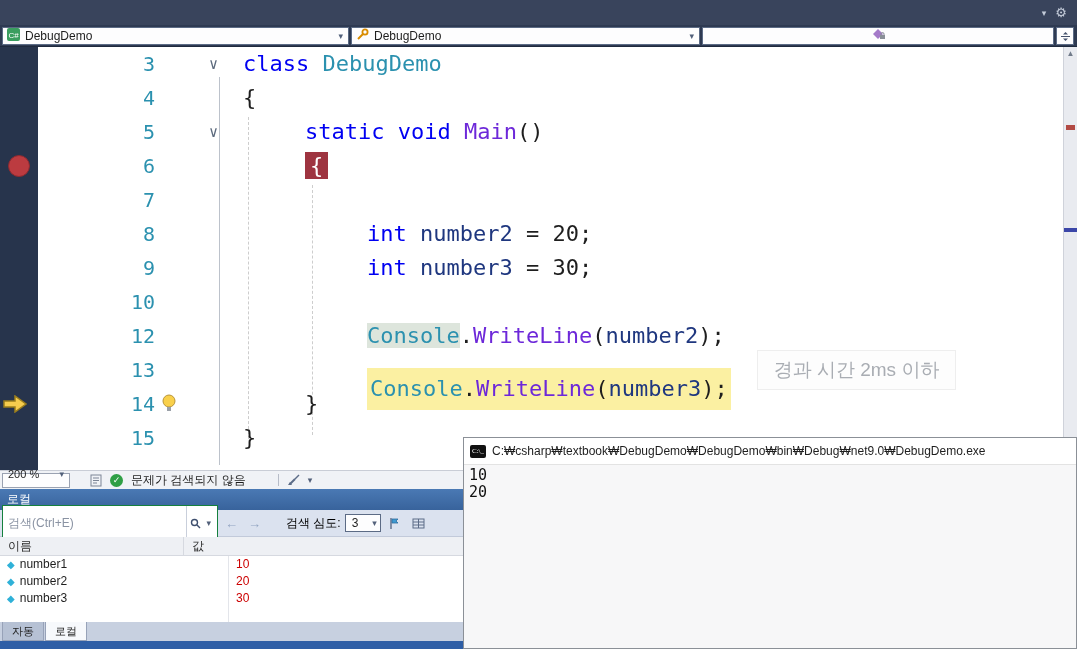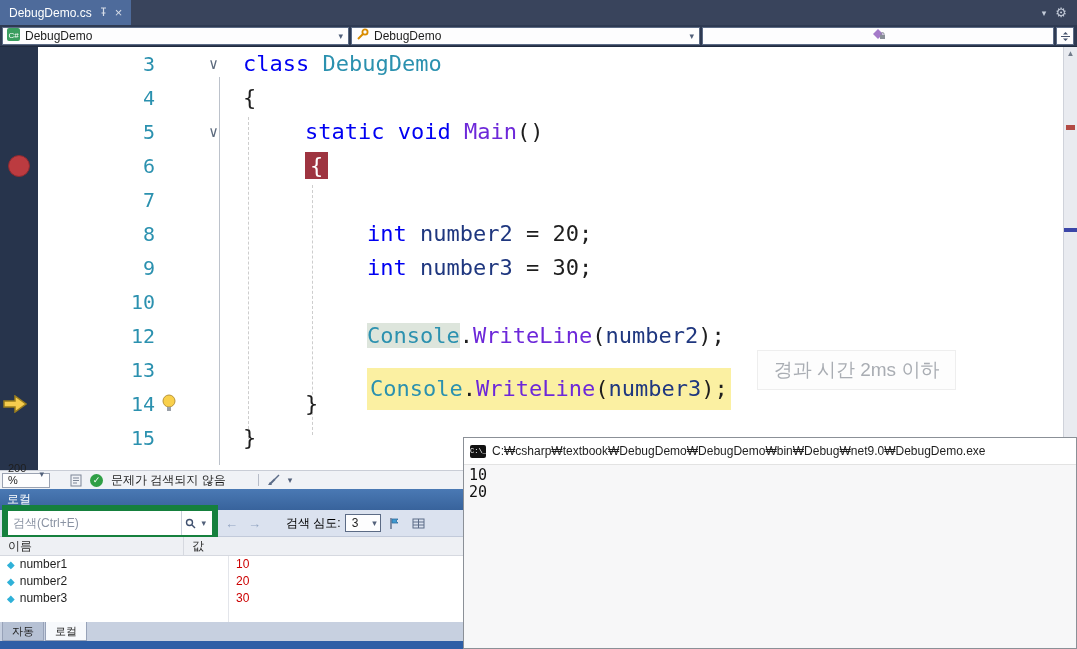--- a/index.html
+++ b/index.html
@@ -53,35 +53,35 @@
   .vscroll{position:absolute;left:1063px;top:47px;width:14px;height:423px;background:#e9ebf0;
            border-left:1px solid #cfd2da;box-sizing:border-box;}
   .sb-up{position:absolute;top:2px;left:0;width:100%;text-align:center;font-size:8px;color:#717b8a;}
   .sb-mark-red{position:absolute;top:78px;left:2px;width:9px;height:5px;background:#b24a44;}
   .sb-mark-blue{position:absolute;top:181px;left:0;width:100%;height:4px;background:#3b46a8;}
 
   
   .statusstrip{position:absolute;left:0;top:470px;width:1077px;height:19px;background:#f0f2f6;
                border-top:1px solid #c9cdd6;box-sizing:border-box;display:flex;align-items:center;
                gap:8px;padding-left:2px;font-size:12px;color:#1e1e1e;}
-  .zoom-combo{width:48px;height:15px;border:1px solid #9aa2b2;padding:0 2px 12px 5px;font-size:11px;gap:2px;}
+  .zoom-combo{width:68px;height:15px;border:1px solid #9aa2b2;padding:0 2px 12px 5px;font-size:11px;gap:2px;}
   .zoom-combo span:first-child{flex:1;}
   .doc-icon{margin-left:12px;display:flex;}
   .health-check{width:13px;height:13px;border-radius:50%;background:#2f9f46;color:#fff;font-size:9px;
                 line-height:13px;text-align:center;flex:none;}
   .ss-sep{width:0;height:12px;border-left:1px solid #b7bcc8;margin-left:24px;}
   .broom{display:flex;} .ss-caret{color:#52607a;font-size:9px;}
 
   
   .locals{position:absolute;left:0;top:489px;width:1077px;height:160px;background:#fff;}
   .locals-header{position:absolute;left:0;top:0;width:100%;height:21px;background:linear-gradient(#4a79b4,#38639c);
                  color:#fff;font-size:12px;line-height:21px;padding-left:7px;box-sizing:border-box;}
   .locals-toolbar{position:absolute;left:0;top:21px;width:100%;height:27px;background:#dbe2ef;
                   border-bottom:1px solid #c2cada;box-sizing:border-box;display:flex;align-items:center;gap:4px;padding-left:2px;}
-  .search-box{width:216px;height:36px;background:#fff;border:6px solid #15803d;box-sizing:border-box;display:flex;align-items:center;}
+  .search-box{width:216px;height:36px;background:#fff;border:1px solid #15803d;box-sizing:border-box;display:flex;align-items:center;}
   .search-box input{flex:1;border:none;outline:none;font-size:12px;padding:0 5px;background:transparent;color:#1e1e1e;
                     font-family:"Liberation Sans",sans-serif;min-width:0;}
   .search-box input::placeholder{color:#8a93a3;}
   .search-icons{display:flex;align-items:center;border-left:1px solid #c9cfdb;padding:0 3px;gap:2px;height:100%;}
   .tb-arrow{color:#93a5c2;font-size:13px;padding:0 3px;}
   .depth-label{margin-left:18px;font-size:12px;}
   .depth-combo{width:36px;height:18px;padding-left:6px;gap:3px;font-size:12px;}
   .depth-combo span:first-child{flex:1;}
   .tb-btn{width:20px;height:20px;display:flex;align-items:center;justify-content:center;}
   .locals-colhead{position:absolute;left:0;top:48px;width:100%;height:19px;background:#eef0f4;
@@ -99,40 +99,31 @@
   .ltab{font-size:11px;padding:2px 9px 3px;background:#b6c1d4;border:1px solid #97a2b8;border-top:none;color:#1e1e1e;}
   .ltab.active{background:#f7f9fc;}
   .bottom-strip{position:absolute;left:0;top:152px;width:100%;height:8px;background:#2e5ea6;}
 
   
   .console{position:absolute;left:463px;top:437px;width:614px;height:212px;background:#f7f7f8;
            border:1px solid #8b9097;box-sizing:border-box;z-index:10;}
   .console-title{height:26px;background:#fff;border-bottom:1px solid #e3e3e3;display:flex;align-items:center;
                  gap:6px;padding:0 6px;font-size:12px;color:#1e1e1e;}
   .console-icon{width:16px;height:13px;background:#111;color:#fff;font-size:7px;line-height:13px;text-align:center;
-                border-radius:2px;flex:none;font-family:Liberation Mono, monospace;}
+                border-radius:2px;flex:none;font-family:Liberation Serif, serif;}
   .console-title-text{white-space:nowrap;overflow:hidden;}
   .console-body{padding:2px 5px;font-family:"DejaVu Sans Mono","Liberation Mono",monospace;
                 font-size:15px;line-height:17px;color:#101010;}
 </style>
 </head>
 <body>
 
 <div class="app">
 
   <div class="tabstrip">
-    <div class="doc-tab">
-      <span>DebugDemo.cs</span>
-      <span>
-        <svg width="9" height="10">
-            <path d="M2 1 h5 M4.5 1 v5 M2.5 6 h4 M4.5 6 v3" stroke="#d7dde8" stroke-width="1.2" fill="none"></path>
-          </svg>
-      </span>
-      <span class="tab-close">×</span>
-    </div>
     <div class="tabstrip-right">
       <span class="strip-caret">▾</span>
       <span class="strip-gear">⚙</span>
     </div>
   </div>
 
   <div class="navbar">
     <div class="combo nav-combo c1">
       <span>
         <svg width="13" height="13">

